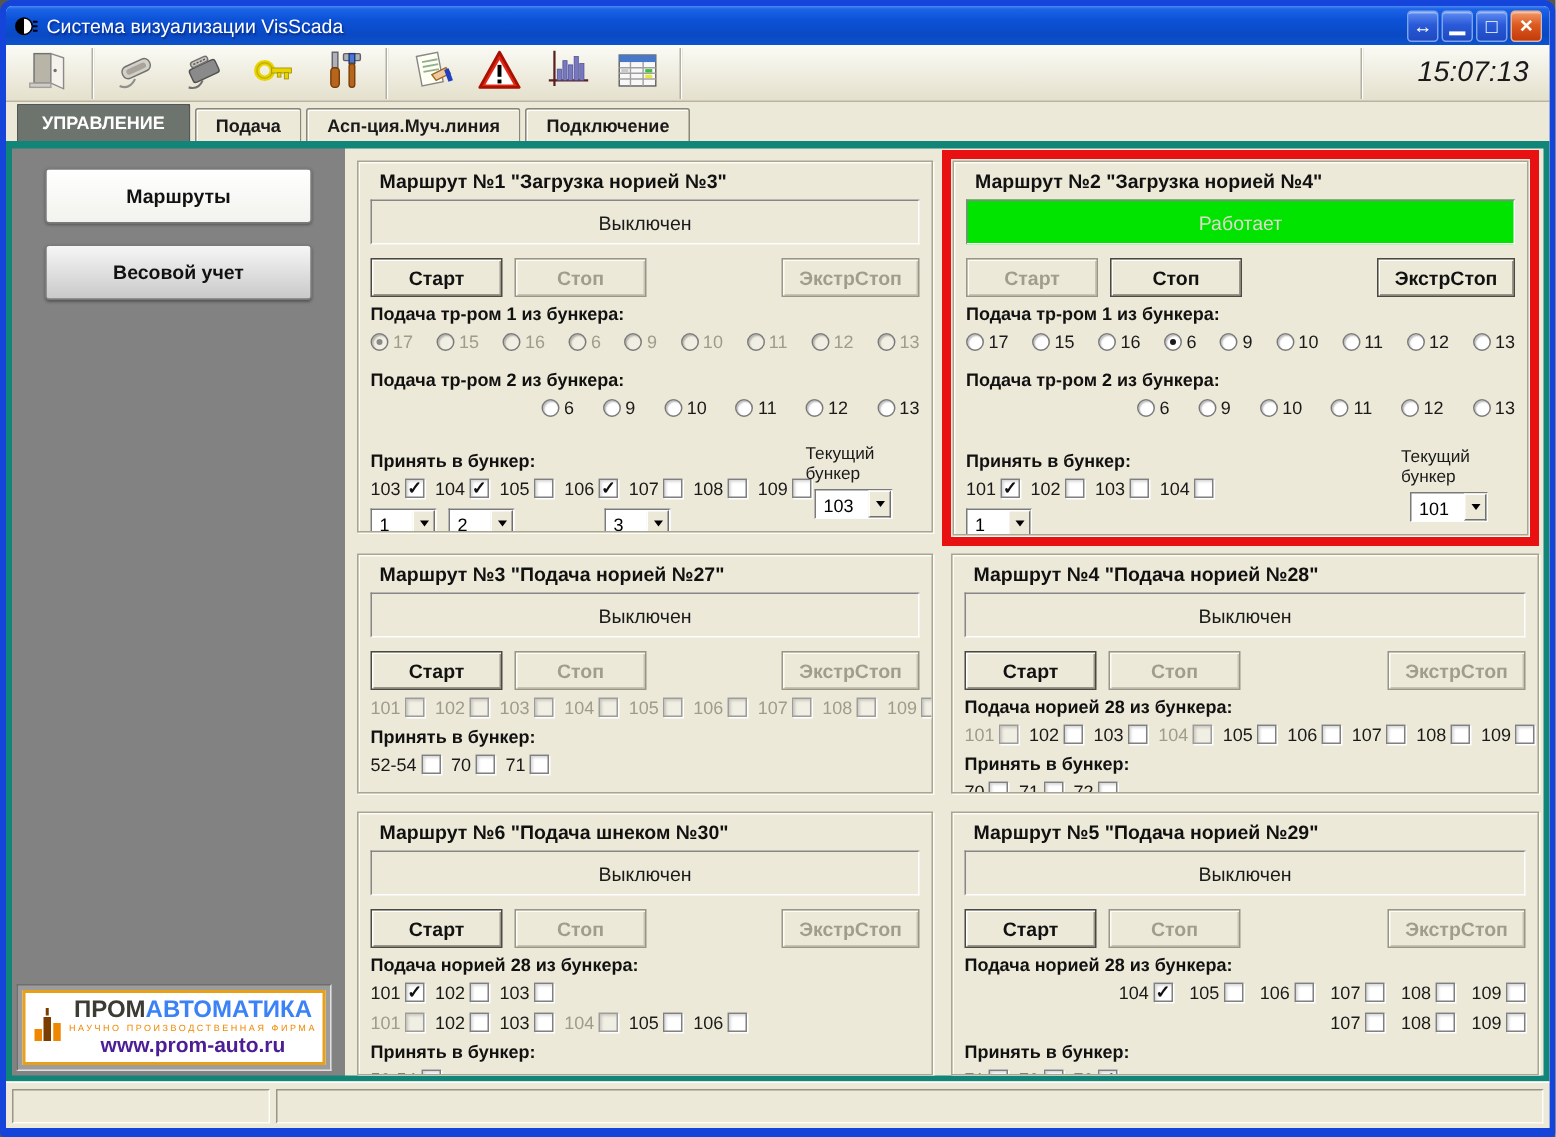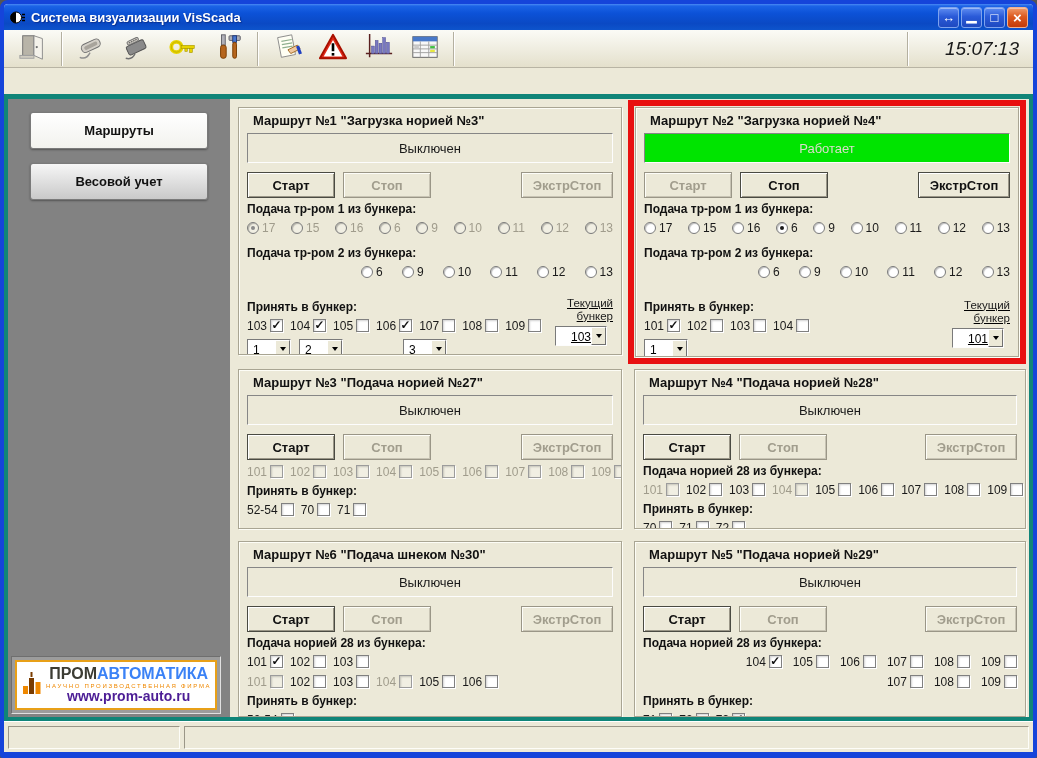--- a/index.html
+++ b/index.html
@@ -10,21 +10,21 @@
     border: 4px solid #1544da; border-bottom-width: 6px;
     border-radius: 8px 8px 3px 3px; overflow: hidden; background: #ece9d8;
   }
 
   
   .titlebar {
     height: 26px; display: flex; align-items: center; gap: 5px; padding: 0 5px;
     background: linear-gradient(180deg,#4a8af4 0%,#1b63e6 8%,#0c52d8 35%,#0a49c4 75%,#0d54cc 100%);
   }
   .app-icon { width: 17px; height: 17px; flex: none; }
-  .tb-title { flex: 1; color: #fff; font-weight: bold; font-size: 13px; text-shadow: 1px 1px 1px #0a3090; }
+  .tb-title { flex: 1; color: #fff; font-weight: normal; font-size: 13px; text-shadow: 1px 1px 1px #0a3090; }
   .wbtn {
     width: 21px; height: 21px; border-radius: 3px; margin-left: 2px; flex: none;
     border: 1px solid #7da2ee; color: #fff; font-weight: bold; font-size: 13px; line-height: 1;
     display: flex; align-items: center; justify-content: center; cursor: default;
     background: linear-gradient(#5f8df2,#2a5ad8 45%,#1e49c0);
     box-shadow: inset 0 1px 0 rgba(255,255,255,.4);
   }
   .wbtn.close { background: linear-gradient(#f09a6a,#dd5a20 45%,#c23a0a); border-color: #f0b090; }
 
   
@@ -123,21 +123,21 @@
   .cb.dis { background: #f1efe3; border-color: #9c9c9c; }
   .mark { font-weight: bold; font-size: 12px; line-height: 1; margin-top: -1px; color: #101010; }
 
   .d-row { display: flex; align-items: center; height: 22px; margin-top: 4px; }
   .combo { width: 44px; height: 20px; display: flex; background: #fff; border: 1px solid; border-color: #7a7a7a #fdfdfd #fdfdfd #7a7a7a; margin-right: 8px; }
   .c-val { flex: 1; font-size: 12px; padding: 3px 0 0 5px; color: #000; }
   .c-btn { width: 15px; background: #ece9d8; border: 1px solid; border-color: #fff #707070 #707070 #fff; display: flex; align-items: center; justify-content: center; flex: none; }
   .arrow { width: 0; height: 0; border-left: 3.5px solid transparent; border-right: 3.5px solid transparent; border-top: 4px solid #000; }
   .d-gap { width: 52px; flex: none; }
 
-  .current { position: absolute; right: 8px; bottom: 8px; width: 64px; text-align: right; text-decoration: underline; }
+  .current { position: absolute; right: 20px; bottom: 8px; width: 64px; text-align: left; }
   .cur-label { font-size: 11.5px; line-height: 1.15; color: #1a1a1a; }
   .current .combo { width: 52px; margin: 3px auto 0; }
 
   
   .statusbar { position: absolute; left: 0; top: 717px; width: 1029px; height: 31px; background: #ece9d8; border-top: 1px solid #fff; }
   .sb-cell { position: absolute; top: 4px; height: 23px; background: #ece9d8; border: 1px solid; border-color: #9a9687 #fdfdf8 #fdfdf8 #9a9687; }
   .sb-cell.one { left: 4px; width: 172px; }
   .sb-cell.two { left: 180px; right: 4px; }
 </style>
 </head>
@@ -254,20 +254,26 @@
               <rect x="21.5" y="19" width="5" height="2.4" fill="#e8e840"></rect>
               <rect x="4.5" y="15" width="5" height="2.4" fill="#c8c8c8"></rect>
             </svg></span>
         </button>
         <span class="tb-sep"></span>
       </span>
     <span class="tb-clocksep"></span>
     <span class="tb-clock">15:07:13</span>
   </div>
 
+  <div class="tabbar">
+      <div class="tab active">УПРАВЛЕНИЕ</div>
+      <div class="tab">Подача</div>
+      <div class="tab">Асп-ция.Муч.линия</div>
+      <div class="tab">Подключение</div>
+    </div>
 
   <div class="content">
     <div class="sidebar">
       <div class="side-btn selected">Маршруты</div>
       <div class="side-btn">Весовой учет</div>
       <div class="logo-frame">
         <div class="logo">
           <svg class="logo-mark" viewBox="0 0 20 30">
             <rect x="1" y="16" width="5" height="8" fill="#ef8800"></rect>
             <rect x="7" y="8" width="5" height="16" fill="#7a3c00"></rect>

